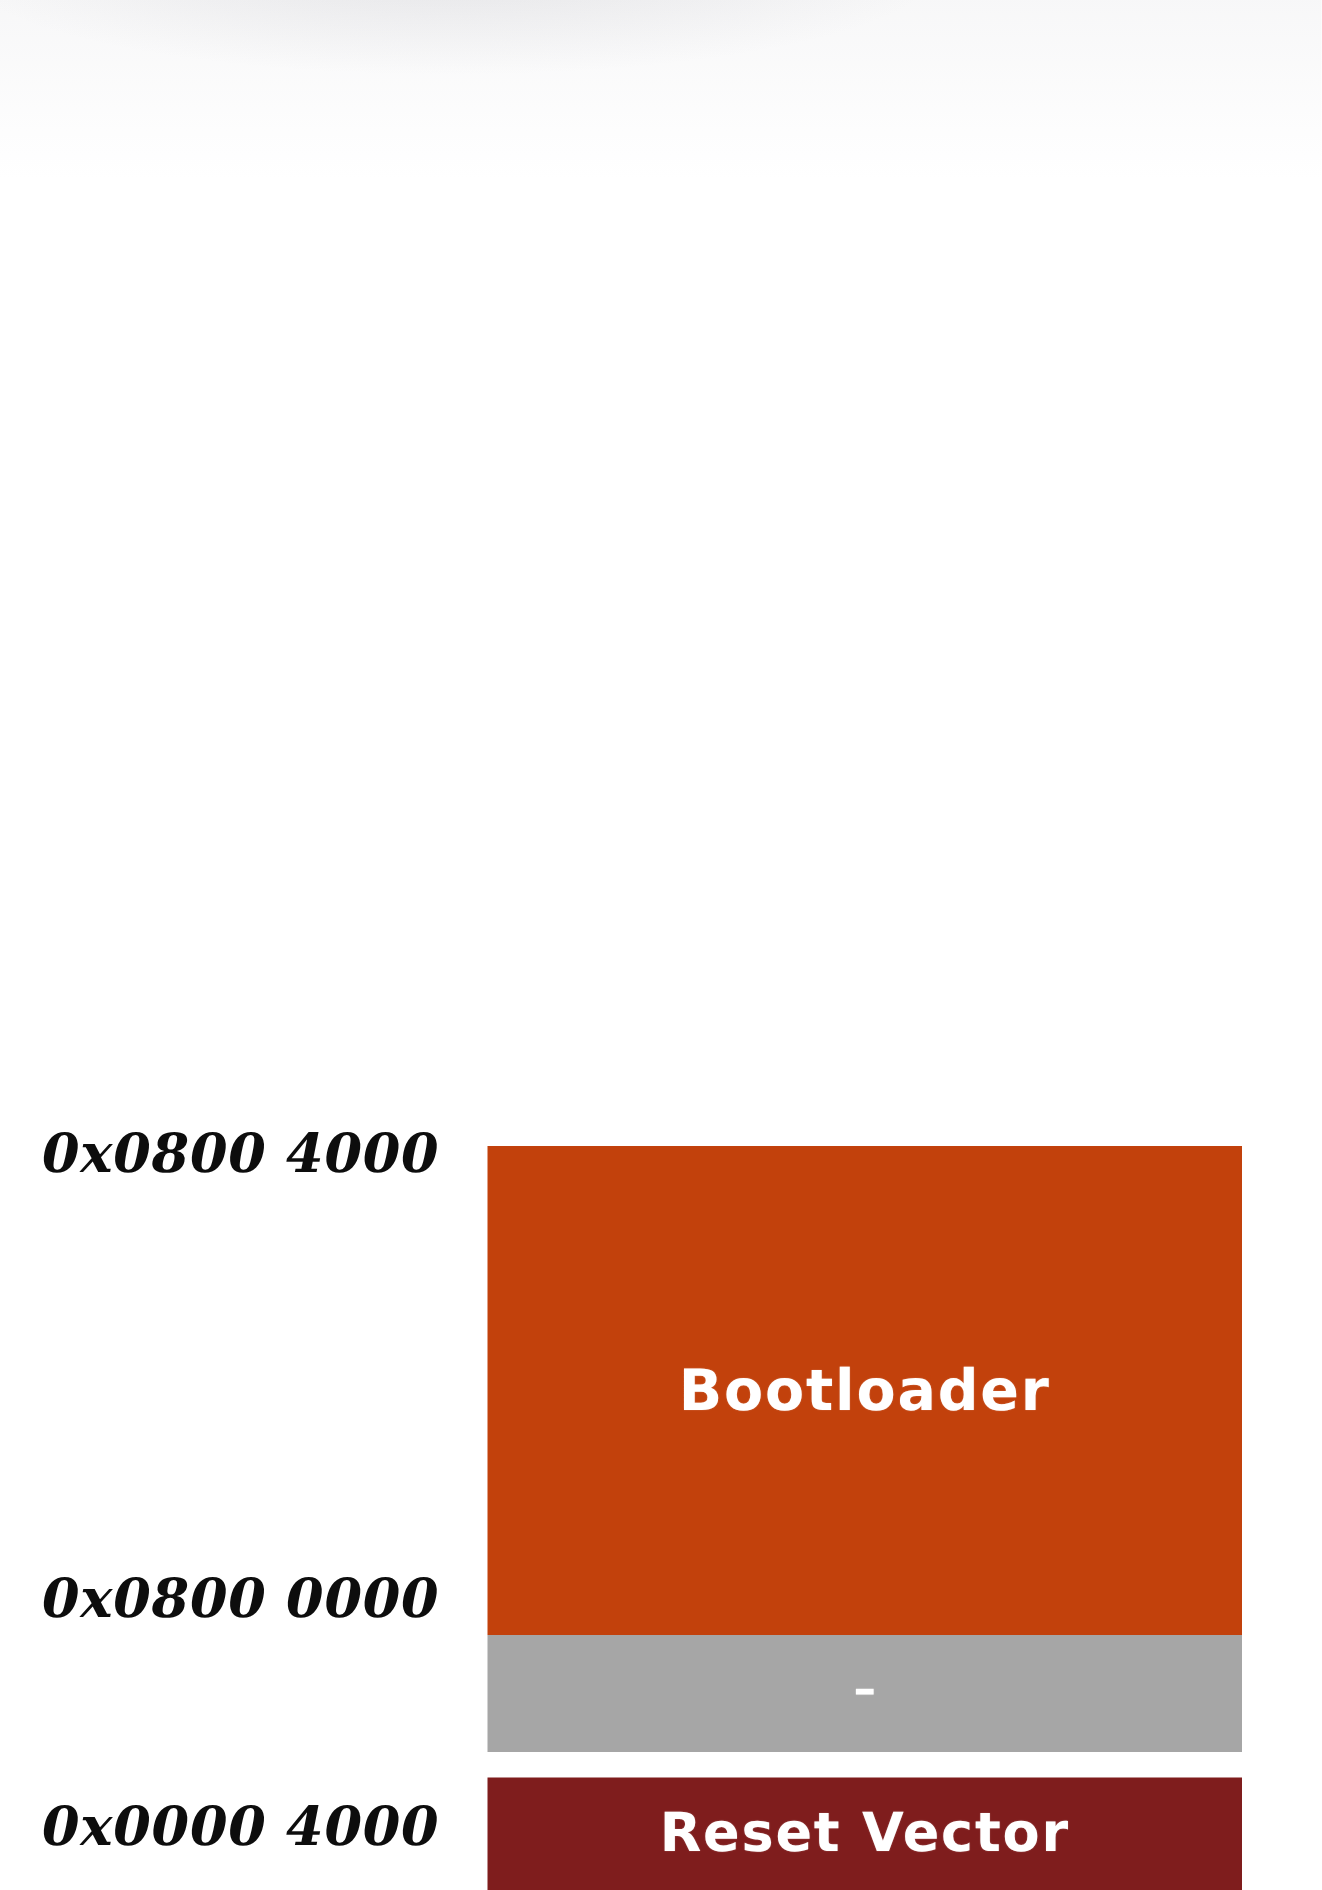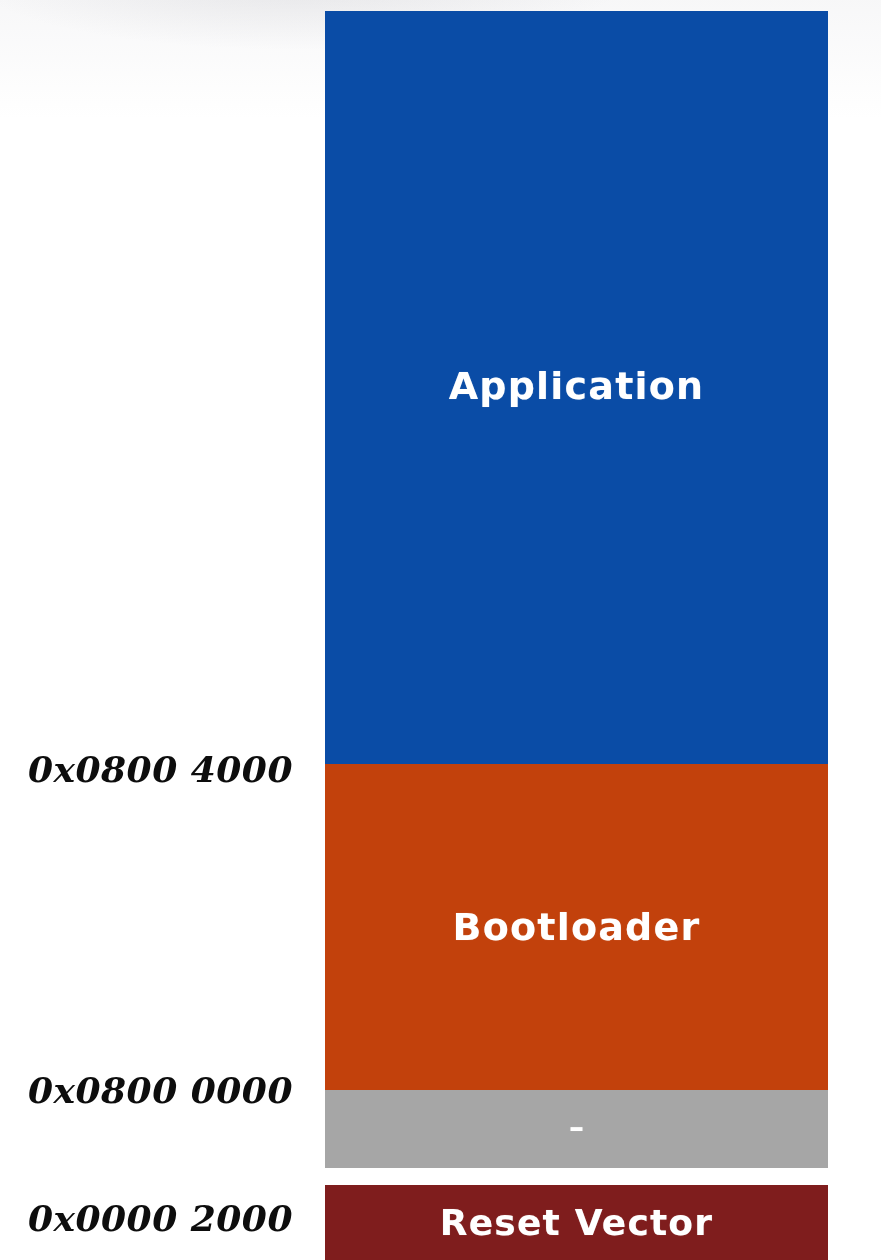--- a/index.html
+++ b/index.html
@@ -101,45 +101,42 @@
     font-family: "DejaVu Serif", serif;
     font-weight: bold;
     font-style: italic;
     font-size: 36px;
     letter-spacing: 0.5px;
     line-height: 1;
     white-space: nowrap;
   }
 
   #address-0800-4000 { top: 723px; margin-top: 28px; }
-  #address-0800-0000 { top: 1048px; margin-top: 24px; }
+  #address-0800-0000 { top: 1048px; }
   #address-0000-4000 { top: 1200px; }
 </style>
 </head>
 <body>
 
 <div id="bg-wash"></div>
 
 <div id="memory-map">
 
-  <div class="mem-block" id="block-application">
-    <span class="mem-label">Application</span>
-  </div>
 
   <div class="mem-block" id="block-bootloader">
     <span class="mem-label">Bootloader</span>
   </div>
 
   <div class="mem-block" id="block-reserved">
     <span class="mem-label small-dash">–</span>
   </div>
 
   <div class="mem-block" id="block-reset-vector">
     <span class="mem-label">Reset Vector</span>
   </div>
 
 </div>
 
 <div class="address-label" id="address-0800-4000">0x0800 4000</div>
 
 <div class="address-label" id="address-0800-0000">0x0800 0000</div>
 
-<div class="address-label" id="address-0000-4000">0x0000 2000</div>
+<div class="address-label" id="address-0000-4000">0x0000 4000</div>
 
 </body></html>

